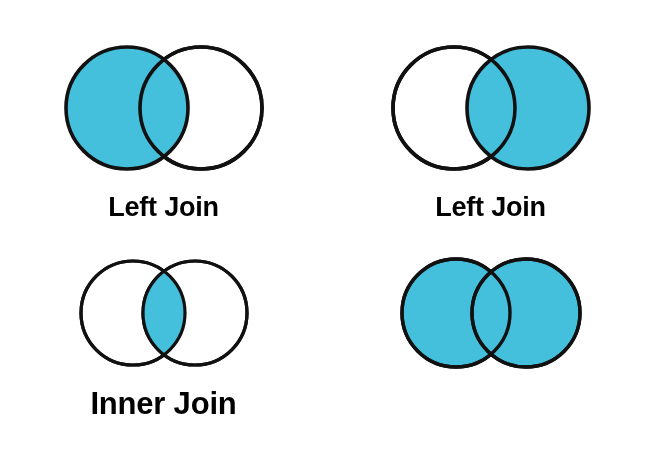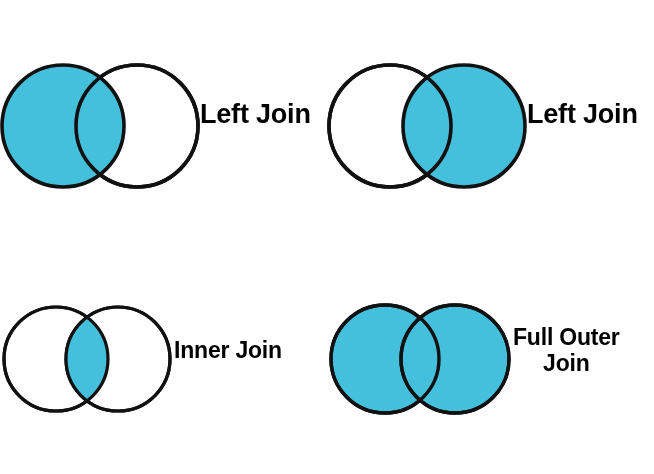--- a/index.html
+++ b/index.html
@@ -17,41 +17,41 @@
   .board {
     position: absolute;
     inset: 0;
     display: grid;
     grid-template-columns: 1fr 1fr;
     grid-template-rows: 222px 252px;
   }
   .cell {
     position: relative;
     display: flex;
-    flex-direction: row;
+    flex-direction: column;
     align-items: center;
   }
   .venn-wrap {
     display: flex;
     align-items: center;
     justify-content: center;
   }
   .row1 .venn-wrap { height: 160px; padding-top: 30px; }
   .row2 .venn-wrap { height: 135px; padding-top: 24px; }
 
   .venn-label {
     font-weight: bold;
     color: #000000;
     text-align: center;
     line-height: 1.12;
     letter-spacing: -0.2px;
     white-space: pre-line;
   }
   .row1 .venn-label { font-size: 27px; margin-top: 6px; }
-  .row2 .venn-label { font-size: 23px; margin-top: 6px; }
+  .row2 .venn-label { font-size: 31px; margin-top: 6px; }
 
   svg { display: block; overflow: visible; }
 </style>
 </head>
 <body>
 
 <div class="board">
 
   <div class="cell row1">
     <div class="venn-wrap">
@@ -106,17 +106,15 @@
 
   <div class="cell row2">
     <div class="venn-wrap">
       <svg width="186" height="118" viewBox="0 0 186 118">
         <circle cx="58" cy="58" r="54" fill="#45c0dc" stroke="#111111" stroke-width="3.4"></circle>
         <circle cx="128" cy="58" r="54" fill="#45c0dc" stroke="#111111" stroke-width="3.4"></circle>
         <circle cx="58" cy="58" r="54" fill="none" stroke="#111111" stroke-width="3.4"></circle>
         <circle cx="128" cy="58" r="54" fill="none" stroke="#111111" stroke-width="3.4"></circle>
       </svg>
     </div>
-    <div class="venn-label">Full Outer
-Join</div>
   </div>
 
 </div>
 
 </body></html>

